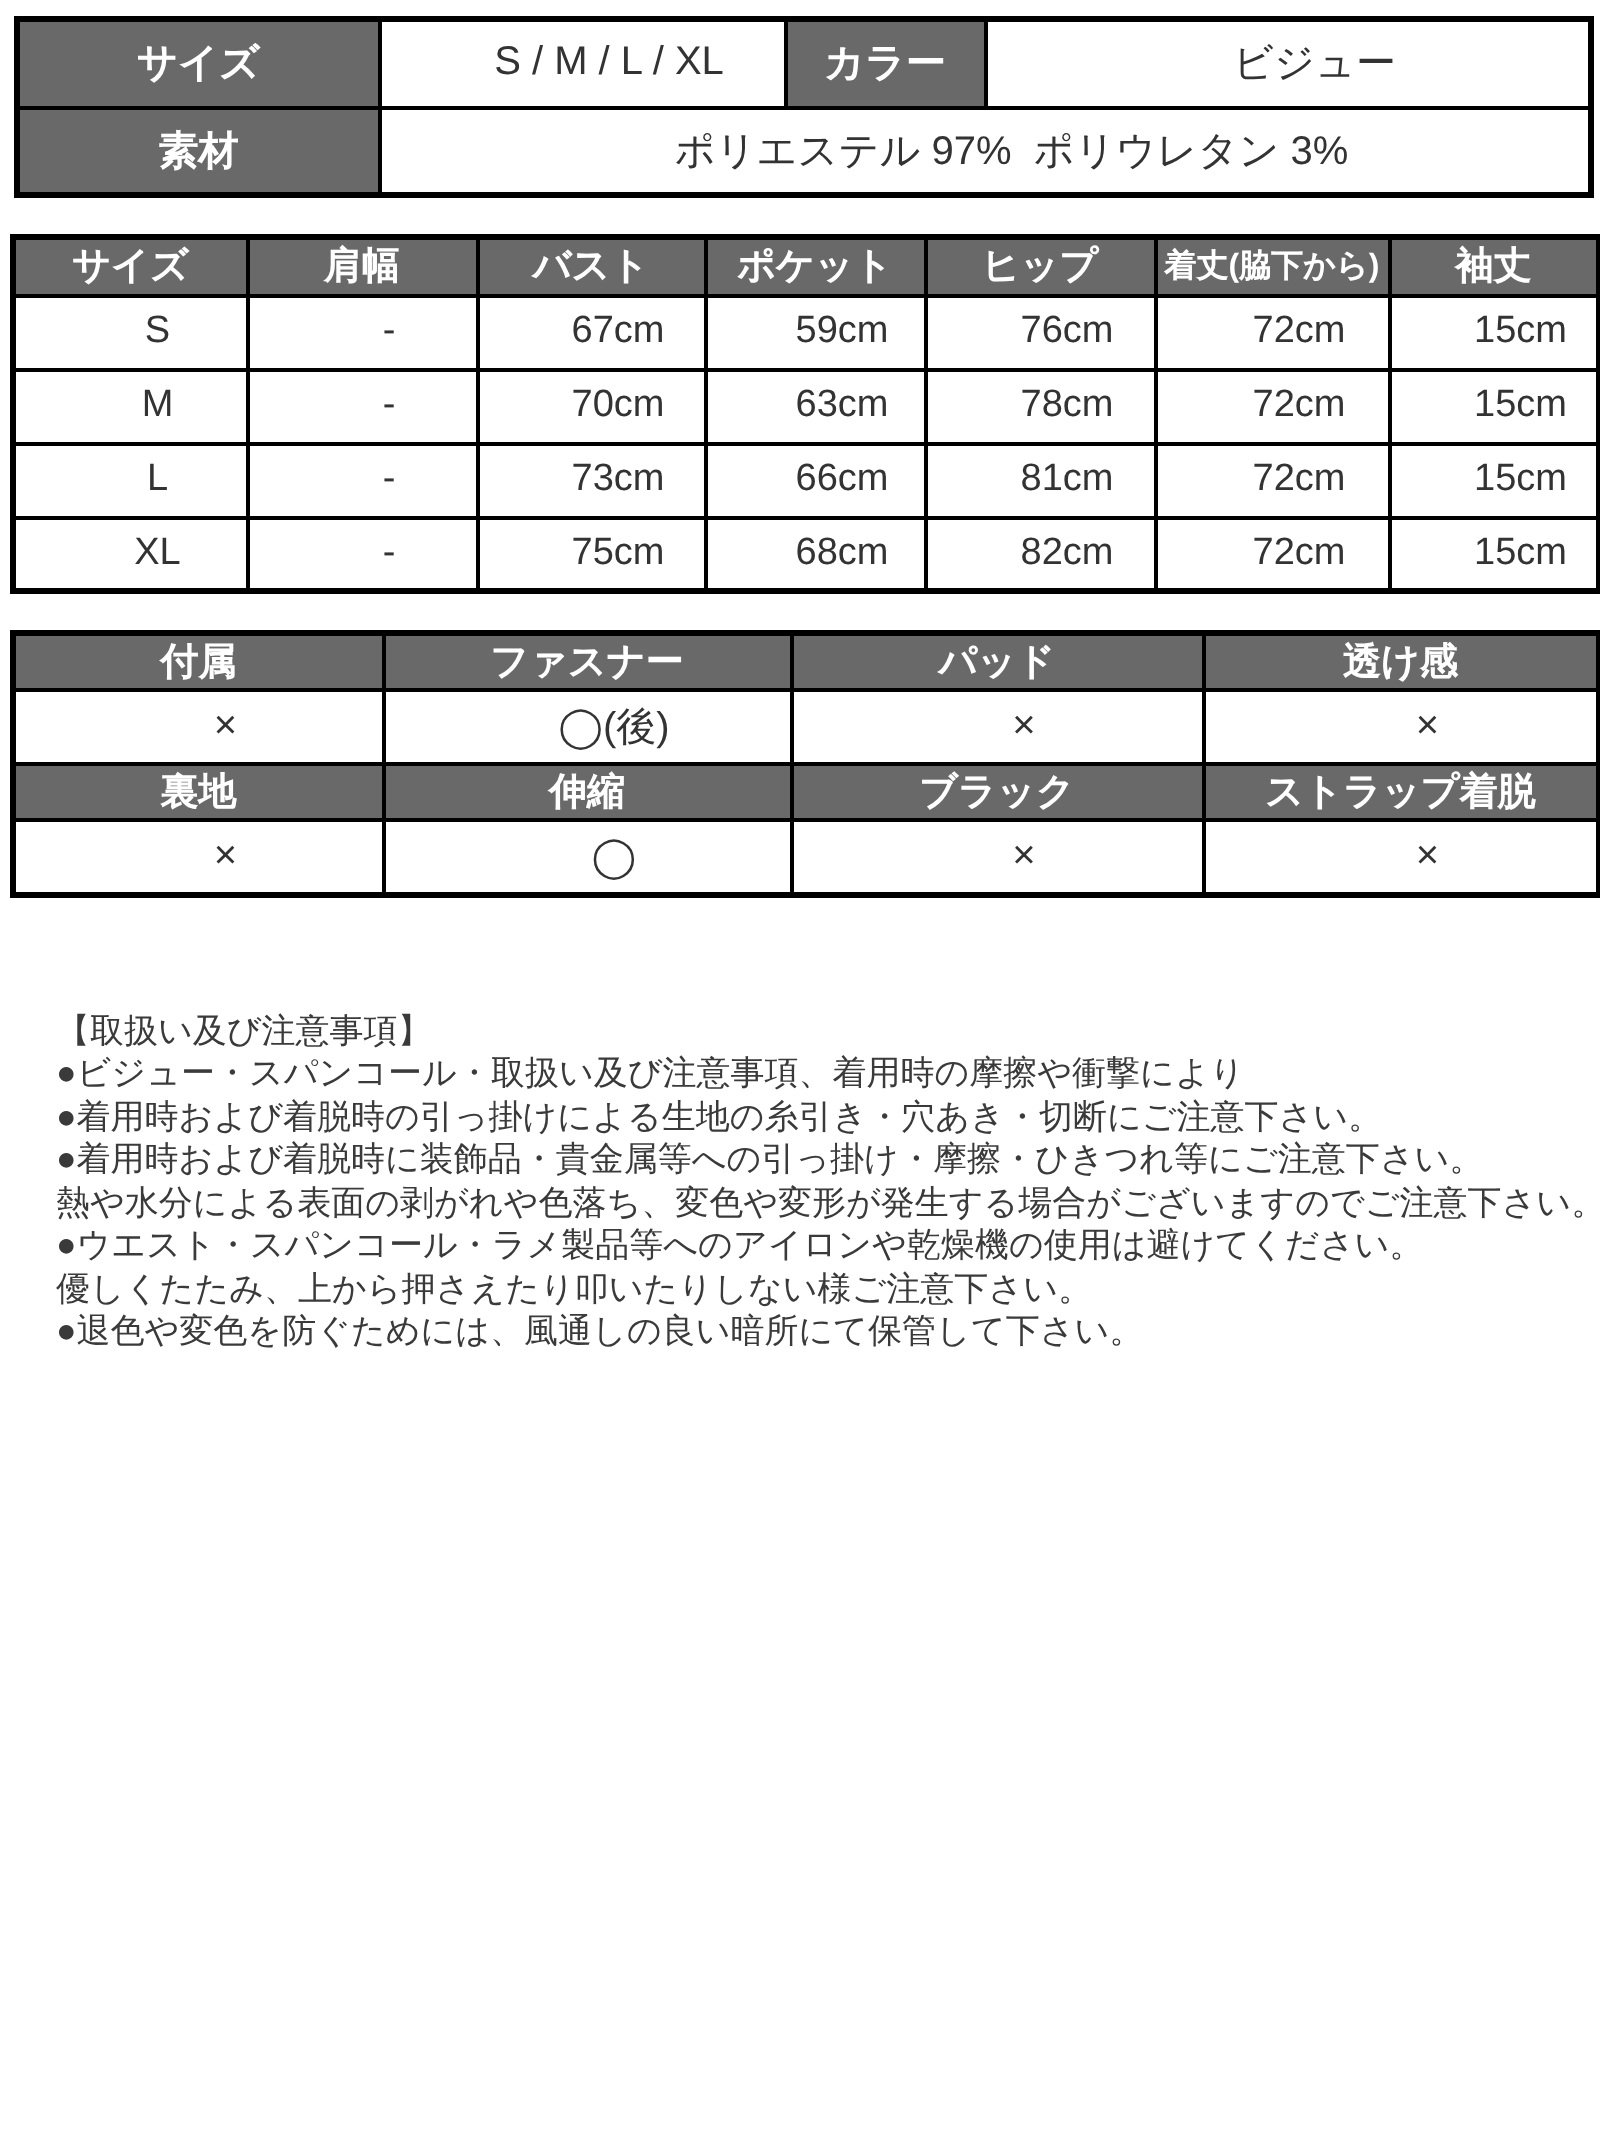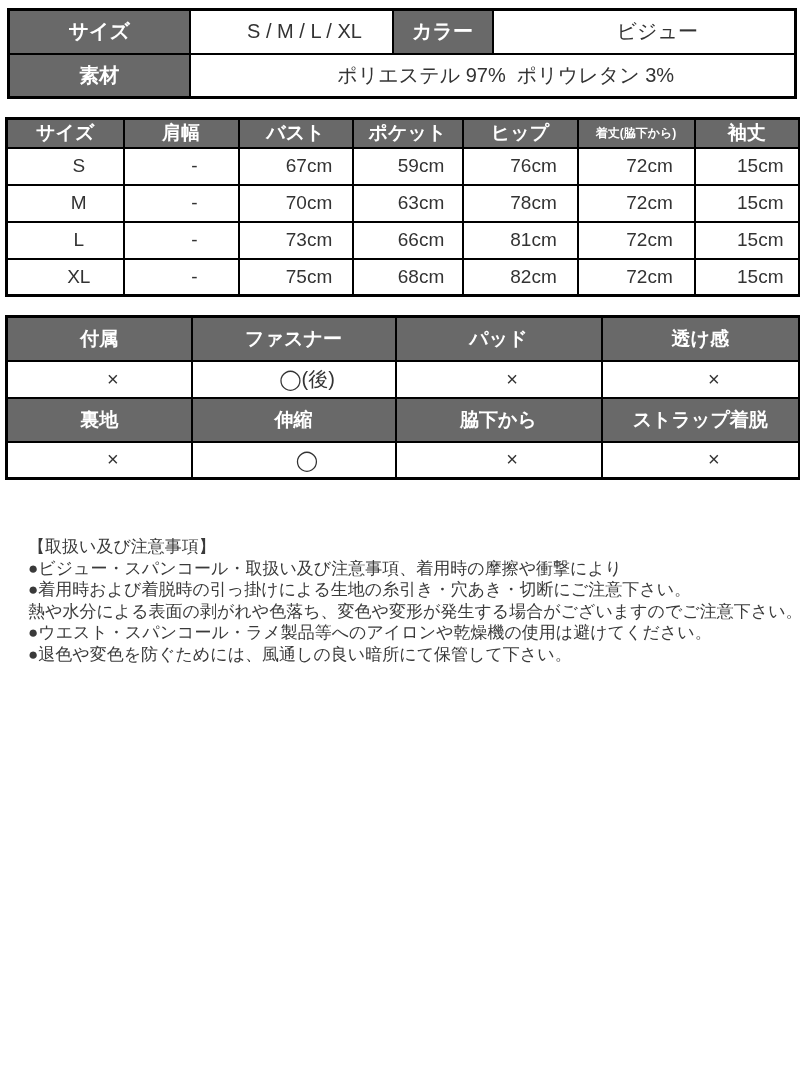--- a/index.html
+++ b/index.html
@@ -24,25 +24,25 @@
   
   .t1 { margin: 8px 0 0 7px; width: 787px; border: 3px solid #000; }
   .t1 td { border: 2px solid #000; height: 44px; }
   .t1 .hd { font-size: 20px; }
   .t1 .val { font-size: 20px; white-space: pre-wrap; }
 
   
   .t2 { margin: 18px 0 0 5px; width: 793px; border: 3px solid #000; }
   .t2 th { border: 2px solid #000; height: 29px; }
   .t2 td { border: 2px solid #000; height: 37px; }
-  .t2 .small-hd { font-size: 12px; }
+  .t2 .small-hd { font-size: 16px; }
 
   
   .t3 { margin: 18px 0 0 5px; width: 793px; border: 3px solid #000; }
-  .t3 .hd { border: 2px solid #000; height: 44px; }
+  .t3 .hd { border: 2px solid #000; height: 28px; }
   .t3 .val { border: 2px solid #000; height: 37px; font-size: 20px; }
 
   
   .notes {
     margin: 56px 28px 0 28px;
     color: #3a3a3a;
     font-size: 17px;
     line-height: 21.5px;
   }
   .notes p { margin: 0; white-space: nowrap; }
@@ -148,34 +148,36 @@
     </tr>
     <tr>
       <td class="val">×</td>
       <td class="val">◯(後)</td>
       <td class="val">×</td>
       <td class="val">×</td>
     </tr>
     <tr>
       <td class="hd">裏地</td>
       <td class="hd">伸縮</td>
-      <td class="hd">脇下から</td>
+      <td class="hd">ブラック</td>
       <td class="hd">ストラップ着脱</td>
     </tr>
     <tr>
       <td class="val">×</td>
       <td class="val">◯</td>
       <td class="val">×</td>
       <td class="val">×</td>
     </tr>
   </tbody>
     </table>
 
   <div class="notes">
     <p>【取扱い及び注意事項】</p>
     <p>●ビジュー・スパンコール・取扱い及び注意事項、着用時の摩擦や衝撃により</p>
     <p>●着用時および着脱時の引っ掛けによる生地の糸引き・穴あき・切断にご注意下さい。</p>
+    <p>●着用時および着脱時に装飾品・貴金属等への引っ掛け・摩擦・ひきつれ等にご注意下さい。</p>
     <p>熱や水分による表面の剥がれや色落ち、変色や変形が発生する場合がございますのでご注意下さい。</p>
     <p>●ウエスト・スパンコール・ラメ製品等へのアイロンや乾燥機の使用は避けてください。</p>
+    <p>優しくたたみ、上から押さえたり叩いたりしない様ご注意下さい。</p>
     <p>●退色や変色を防ぐためには、風通しの良い暗所にて保管して下さい。</p>
   </div>
 
 </div>
 
 </body></html>

